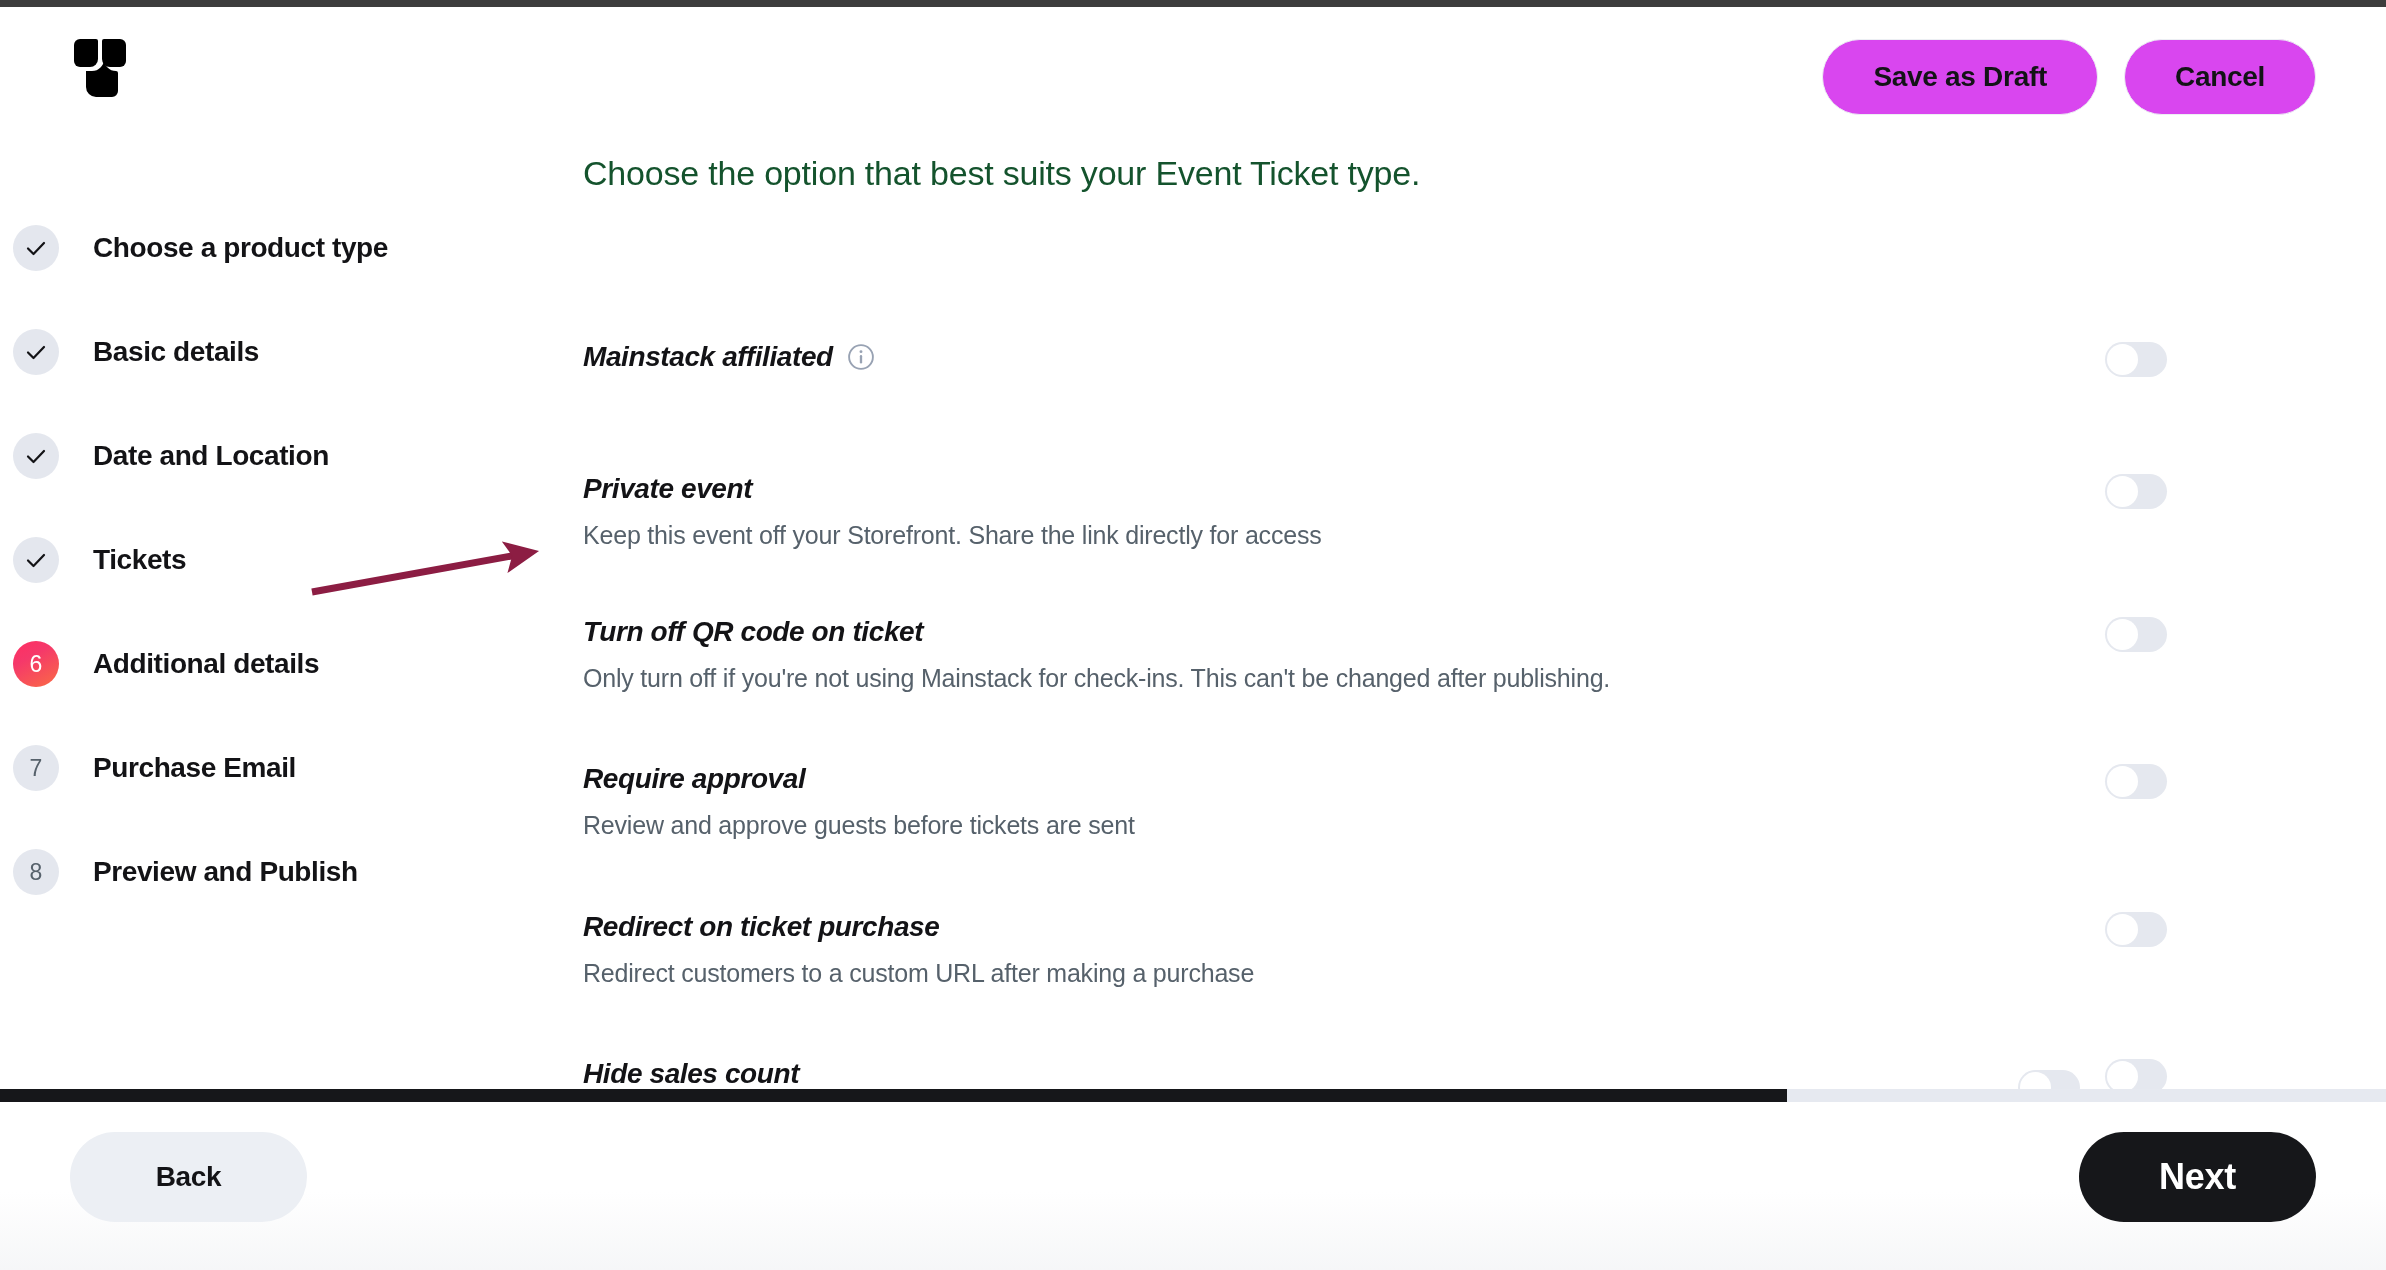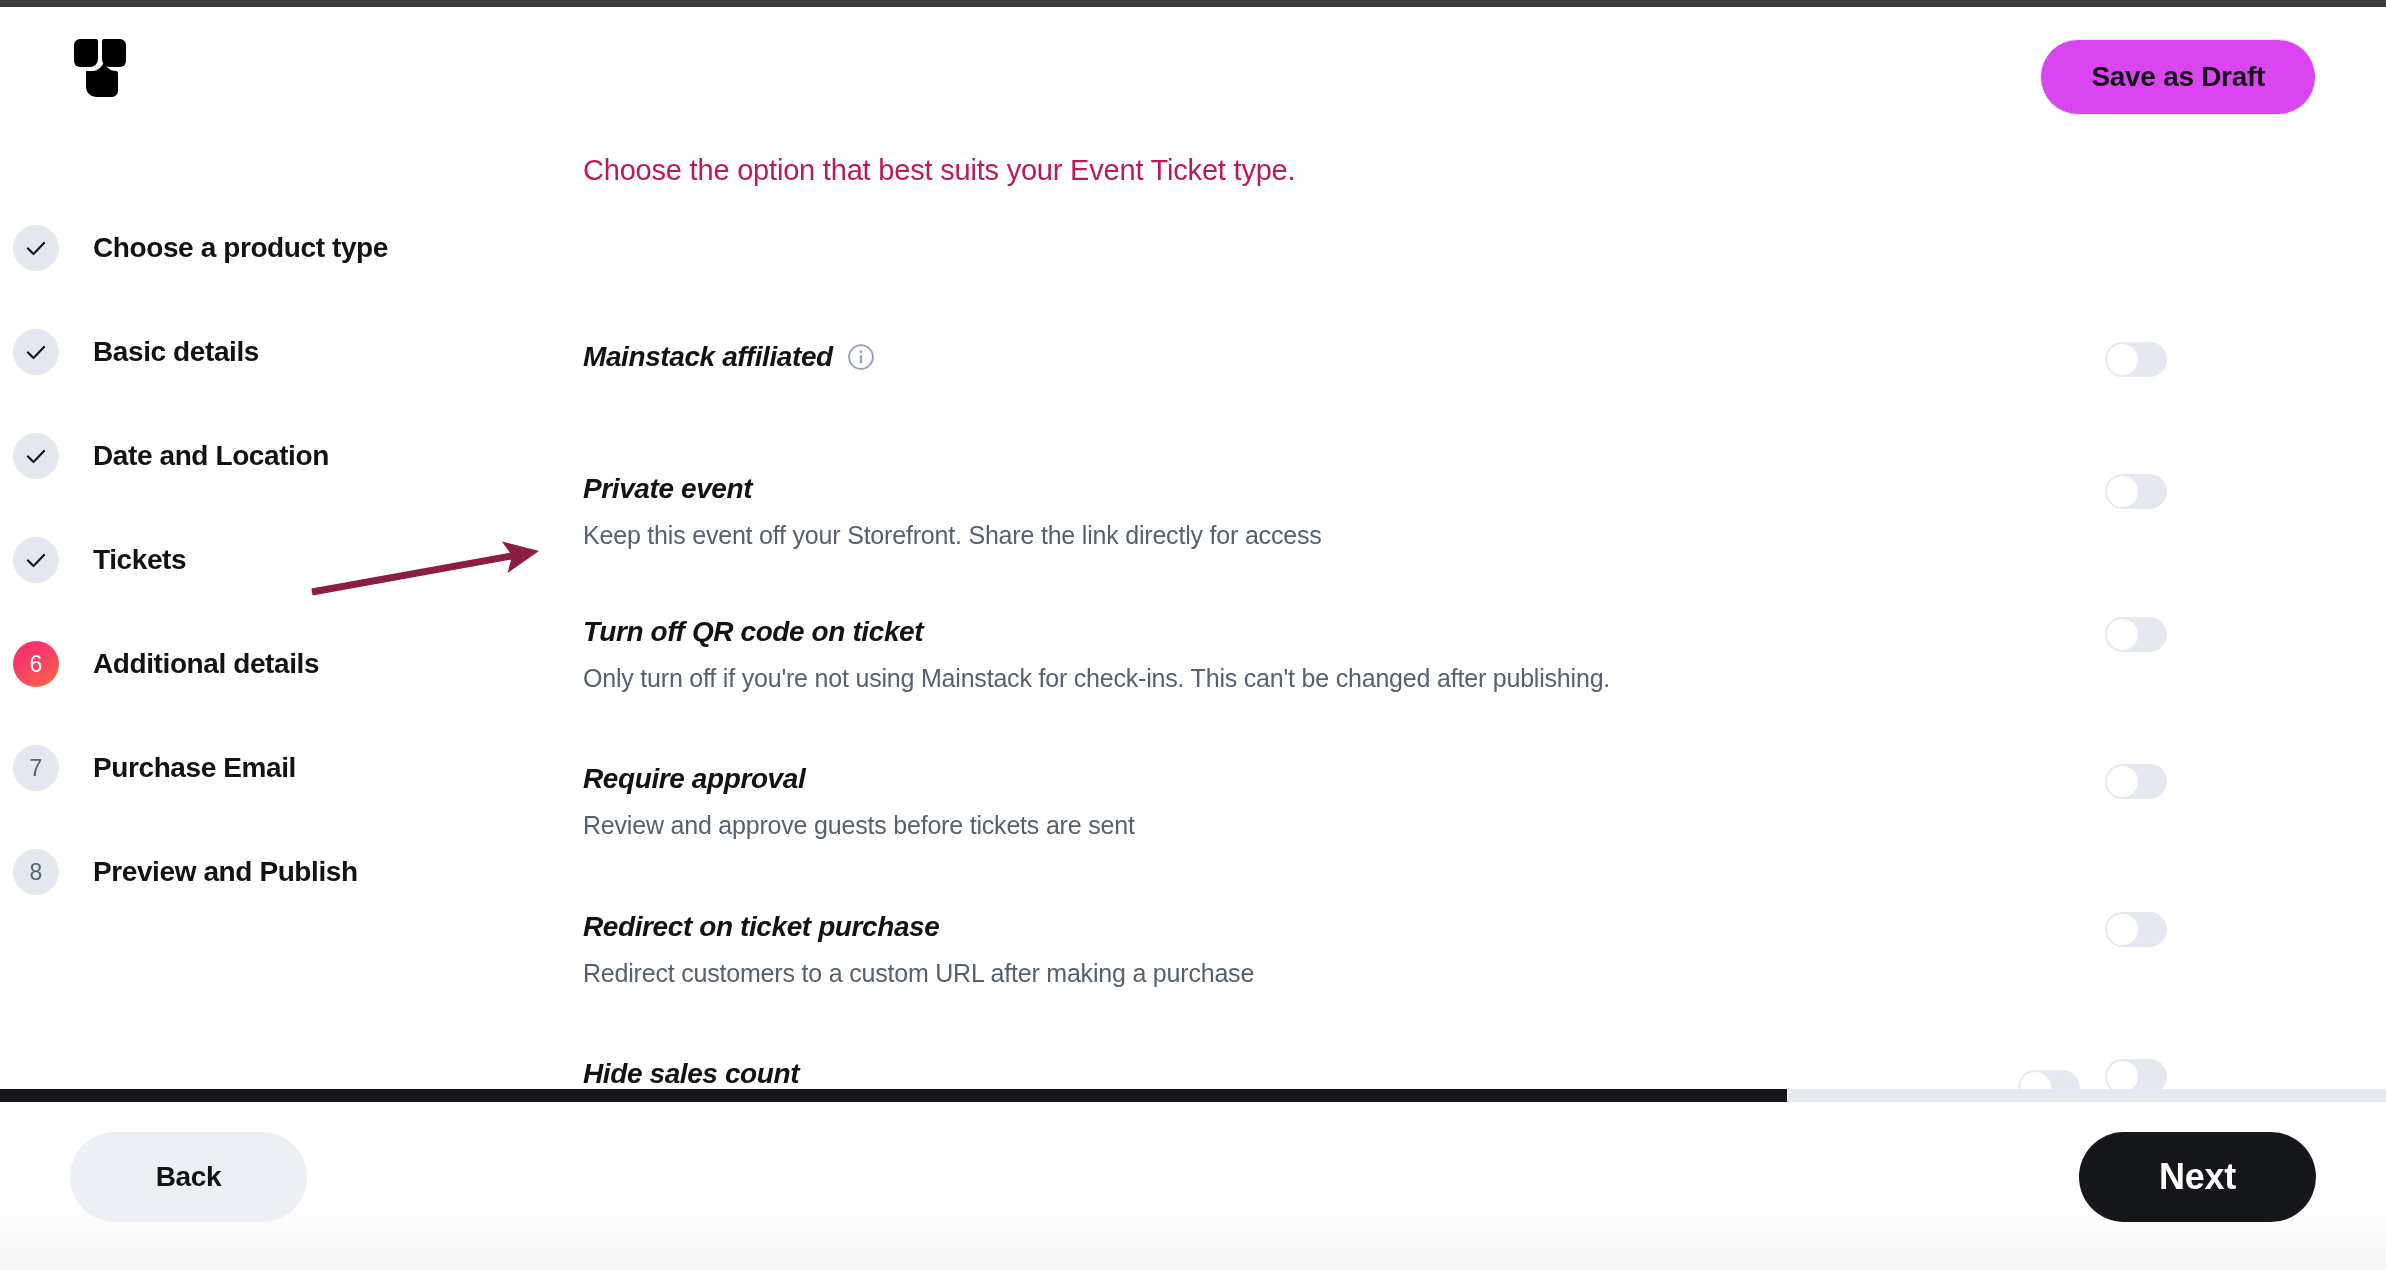--- a/index.html
+++ b/index.html
@@ -126,22 +126,22 @@
     top: 140px;
     width: 1826px;
     height: 955px;
     overflow: hidden;
   }
 
   .intro {
     position: absolute;
     left: 23px;
     top: 14px;
-    font-size: 29px;
-    color: #be185d;
+    font-size: 34px;
+    color: #14532d;
     letter-spacing: -0.2px;
   }
 
   .opt-row {
     position: relative;
     min-height: 87px;
     padding: 0 0 0 23px;
   }
 
   .opt-row .texts { padding-right: 560px; }
@@ -278,20 +278,21 @@
     <div class="logo">
       <svg viewBox="0 0 62 60" width="62" height="60">
         <path d="M2 6 A6 6 0 0 1 8 0 L24 0 A2 2 0 0 1 26 2 L26 20 A8 8 0 0 1 18 28 L8 28 A6 6 0 0 1 2 22 Z" fill="#000"></path>
         <path d="M30 2 A2 2 0 0 1 32 0 L48 0 A6 6 0 0 1 54 6 L54 22 A6 6 0 0 1 48 28 L38 28 A8 8 0 0 1 30 20 Z" fill="#000"></path>
         <path d="M14 32 L20 32 A12 12 0 0 0 32 20 L32 20 A12 12 0 0 0 44 32 L44 32 A2 2 0 0 1 46 34 L46 52 A6 6 0 0 1 40 58 L24 58 A10 10 0 0 1 14 48 Z" fill="#000"></path>
       </svg>
     </div>
 
     <div class="header-actions">
       <button class="ghost-btn">Save as Draft</button>
+      <button class="ghost-btn">Cancel</button>
     </div>
   </div>
 
   <div class="sidebar">
 
     <div class="step">
       <div class="step-badge">
         <svg viewBox="0 0 24 24" fill="none" stroke="#131316" stroke-width="2.2" stroke-linecap="round" stroke-linejoin="round">
             <polyline points="4 12.5 9.5 18 20 7"></polyline>
           </svg>

